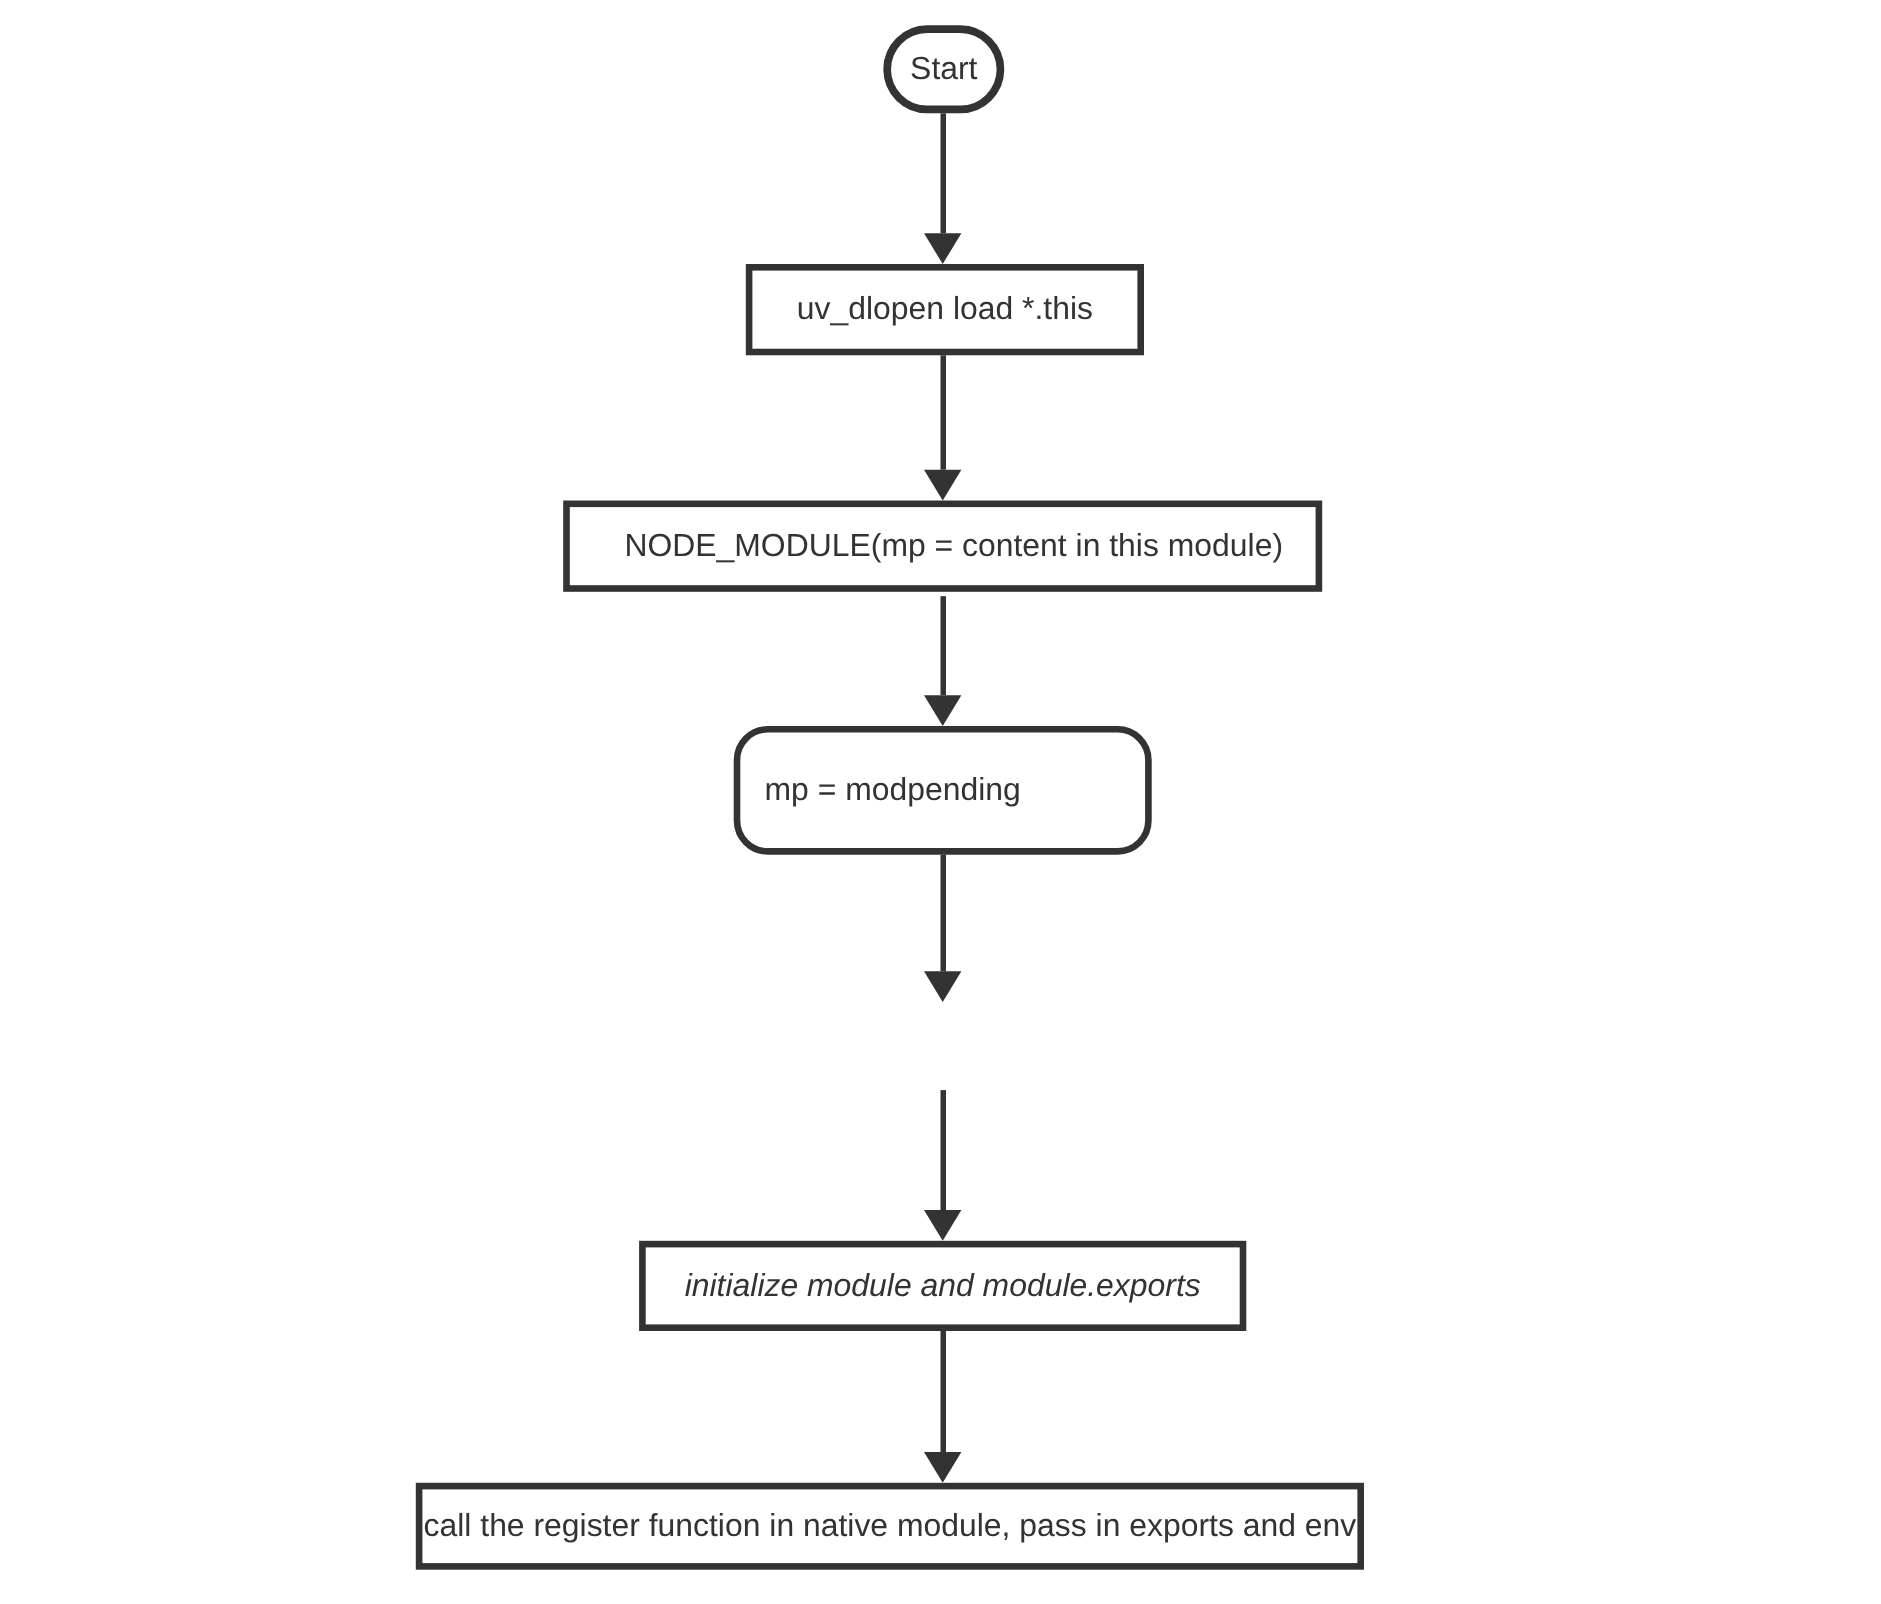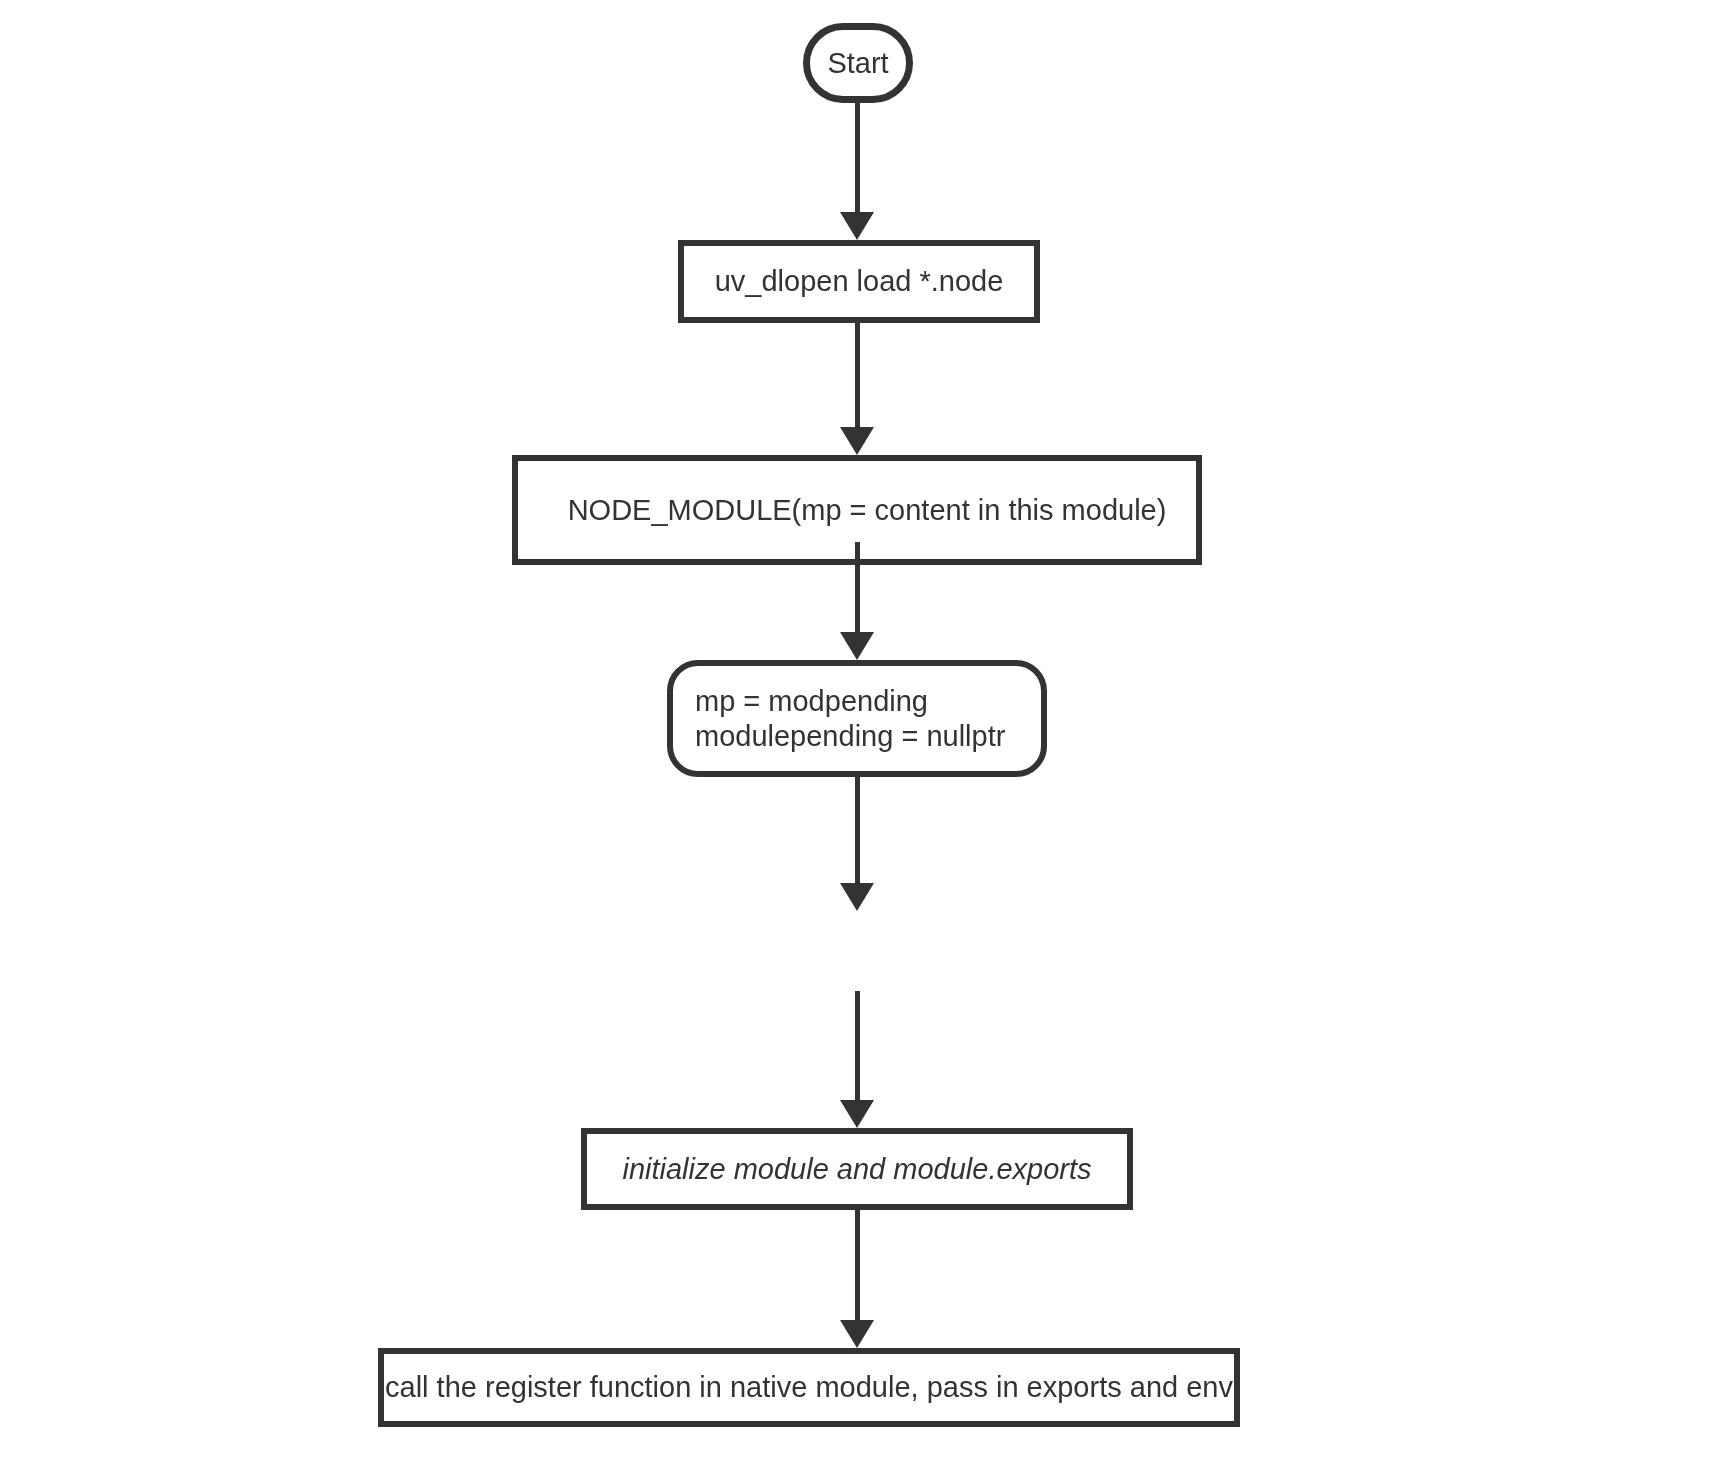--- a/index.html
+++ b/index.html
@@ -35,21 +35,21 @@
     border-width: 7px;
   }
   .node.multi {
     justify-content: flex-start;
     text-align: left;
     padding-left: 22px;
   }
   
   #n-start { left: 803px; top: 23px;   width: 110px; height: 80px; }
   #n-p1    { left: 678px; top: 240px;  width: 362px; height: 83px; }
-  #n-p2    { left: 512px; top: 455px;  width: 690px; height: 110px; padding-left: 20px; }
+  #n-p2    { left: 512px; top: 455px;  width: 690px; height: 83px; padding-left: 20px; }
   #n-p3    { left: 667px; top: 660px;  width: 380px; height: 117px; border-radius: 31px; }
   #n-p4    { left: 578px; top: 911px;  width: 558px; height: 80px; }
   #n-p5    { left: 581px; top: 1128px; width: 552px; height: 82px; font-style: italic; }
   #n-p6    { left: 378px; top: 1348px; width: 862px; height: 79px; }
   
   .arrow {
     position: absolute;
     left: 840px;
     width: 34px;
     display: flex;
@@ -83,41 +83,40 @@
   <div class="node terminator" id="n-start">
     <span>Start</span>
   </div>
 
   <div class="arrow" id="a1">
     <div class="shaft"></div>
     <div class="head"></div>
   </div>
 
   <div class="node" id="n-p1">
-    <span>uv_dlopen load *.node</span>
+    <span>uv_dlopen load *.this</span>
   </div>
 
   <div class="arrow" id="a2">
     <div class="shaft"></div>
     <div class="head"></div>
   </div>
 
   <div class="node" id="n-p2">
     <span>NODE_MODULE(mp = content in this module)</span>
   </div>
 
   <div class="arrow" id="a3">
     <div class="shaft"></div>
     <div class="head"></div>
   </div>
 
   <div class="node multi" id="n-p3">
     <div>
       <div>mp = modpending</div>
-      <div>modulepending = nullptr</div>
     </div>
   </div>
 
   <div class="arrow" id="a4">
     <div class="shaft"></div>
     <div class="head"></div>
   </div>
 
 
   <div class="arrow" id="a5">

